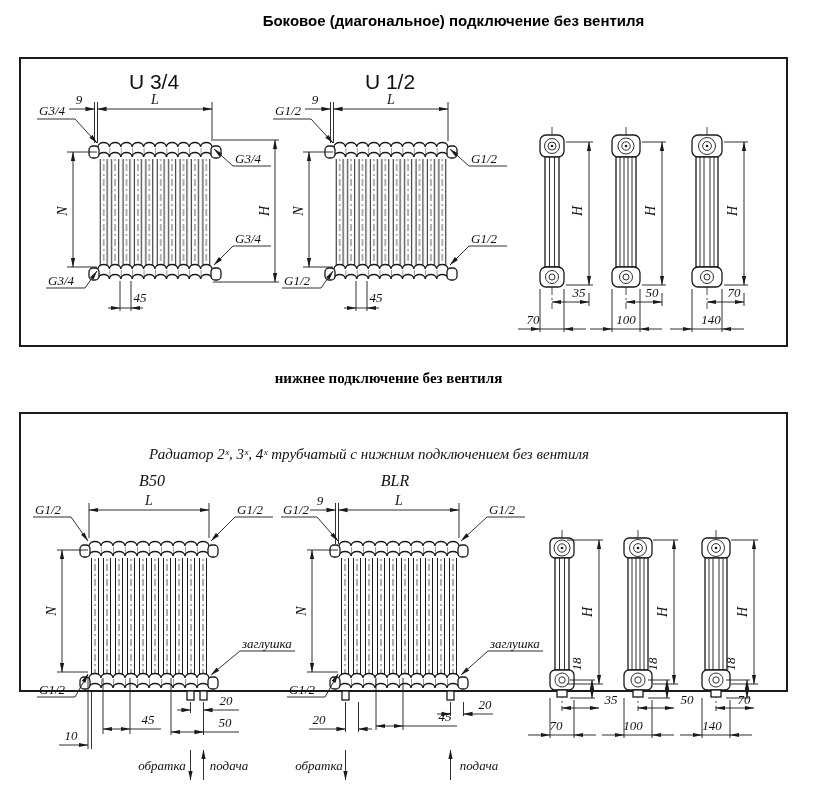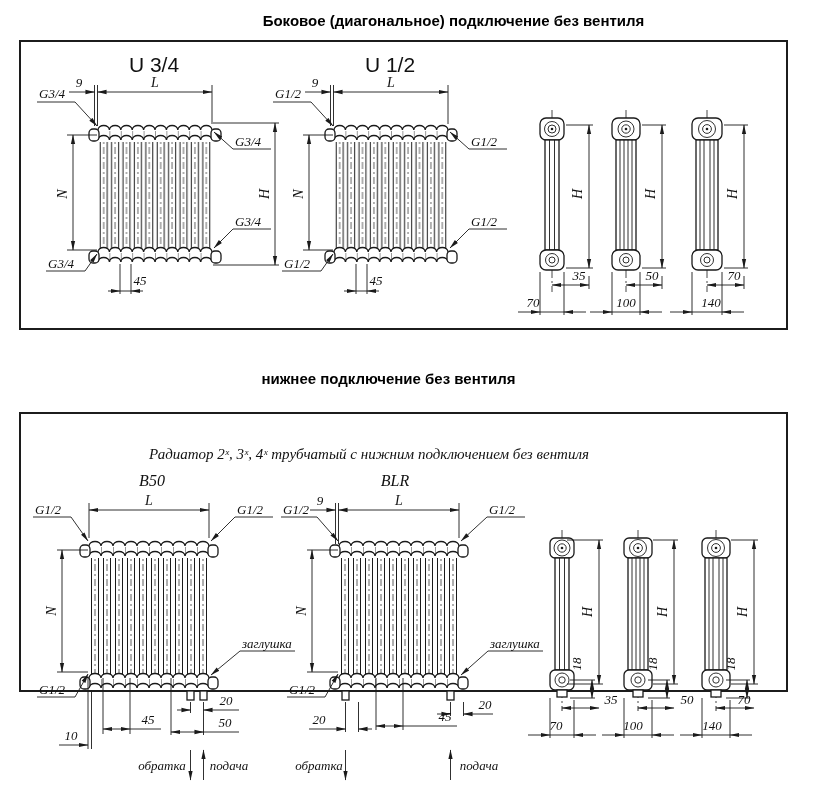--- a/index.html
+++ b/index.html
@@ -1,22 +1,22 @@
 <!DOCTYPE html>
 <html><head>
 <meta charset="utf-8">
 <style>
   html,body{margin:0;padding:0;background:#fff;}
   #page{position:relative;width:827px;height:808px;background:#fff;overflow:hidden;
         font-family:"Liberation Sans",sans-serif;}
   .ptitle{position:absolute;text-align:center;font-weight:bold;font-size:15px;color:#000;}
   #title-top{top:12px;left:80px;right:0;}
-  #title-bottom{top:370px;left:0;right:50px;}
+  #title-bottom{top:370px;left:0;right:50px;font-family:Liberation Serif, serif;}
   .panel{position:absolute;left:19px;width:769px;border:2px solid #1c1c1c;background:#fff;box-sizing:border-box;}
-  #panel1{top:40px;height:290px;}
+  #panel1{top:57px;height:290px;}
   #panel2{top:412px;height:280px;}
   svg{display:block;}
   .olf{stroke:#1a1a1a;stroke-width:1.3;fill:#fff;}
   .tl{stroke:#1a1a1a;stroke-width:0.9;fill:none;}
   .cl{stroke:#1a1a1a;stroke-width:0.8;fill:none;stroke-dasharray:8 3 2 3;}
   text{fill:#111;}
   .dim{font:italic 13px "Liberation Serif",serif;}
   .dimb{font:italic 14px "Liberation Serif",serif;}
   .cap{font:21px "Liberation Sans",sans-serif;}
   .capi{font:italic 16px "Liberation Serif",serif;}

